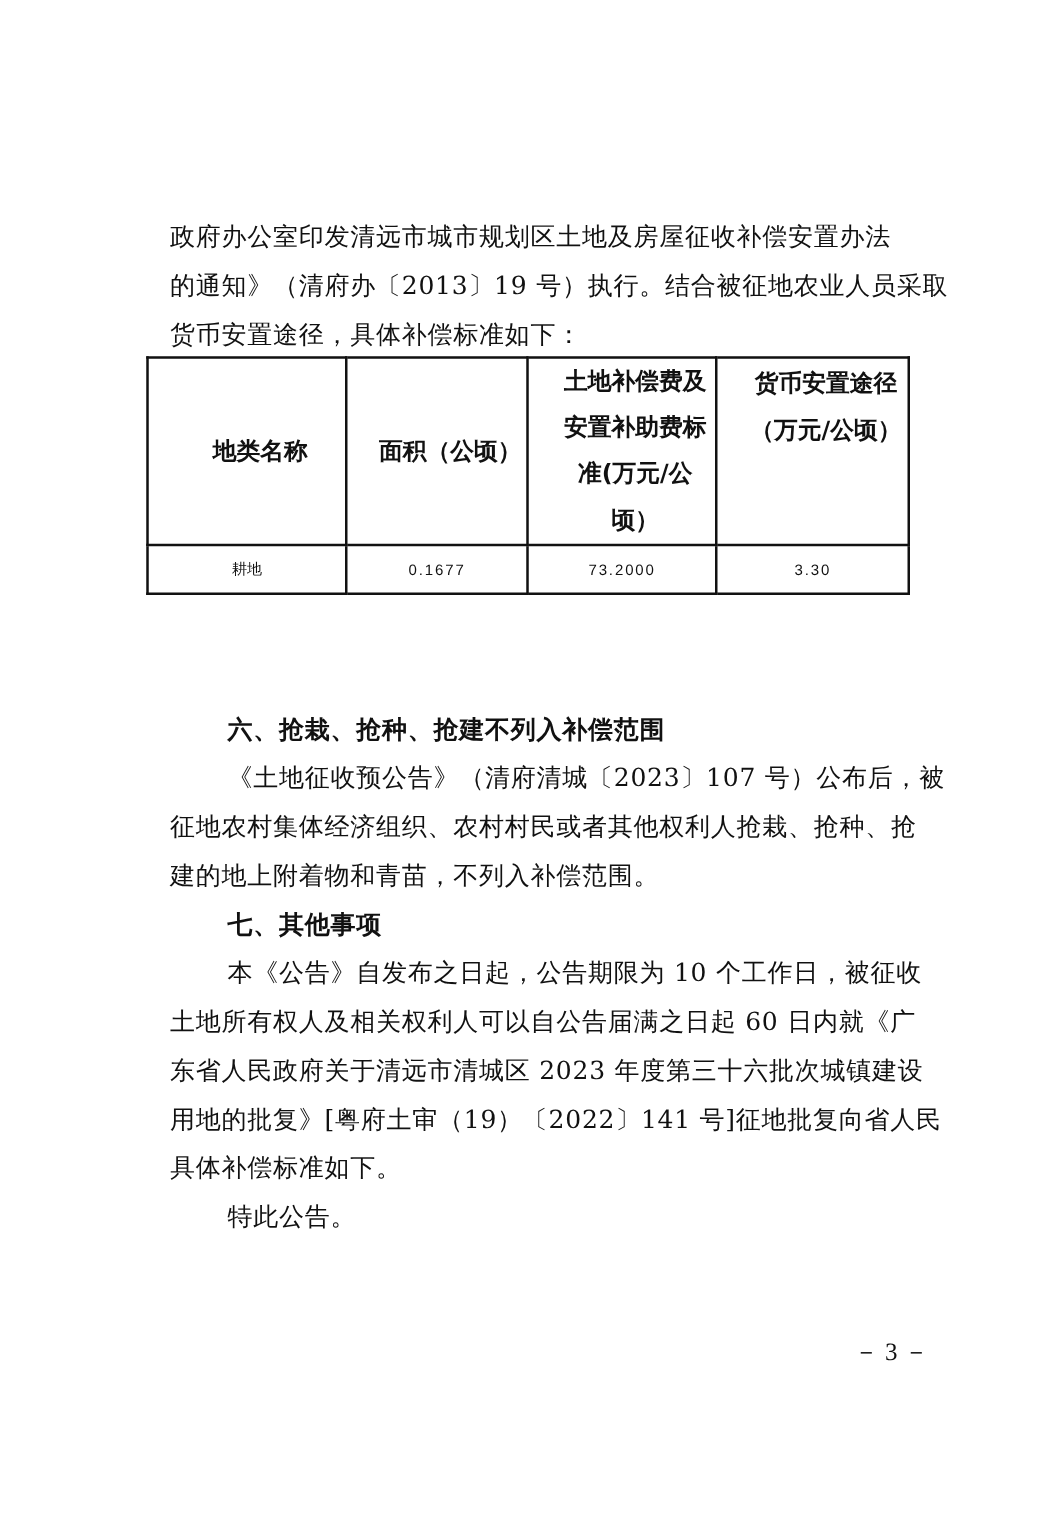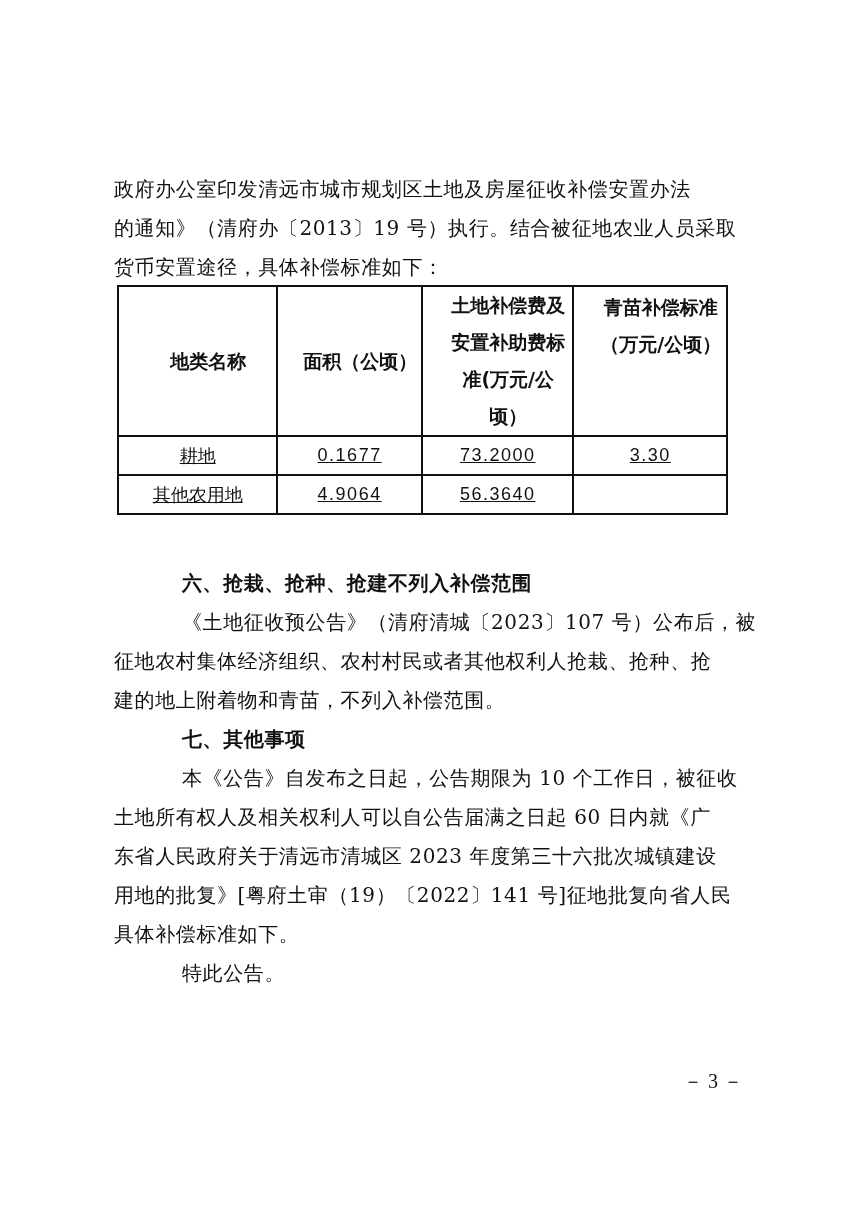--- a/index.html
+++ b/index.html
@@ -1,36 +1,36 @@
 <!DOCTYPE html>
 <html><head>
 <meta charset="utf-8">
 <style>
   html, body { margin: 0; padding: 0; }
   body {
     width: 850px; height: 1222px; background: #ffffff; position: relative; overflow: hidden;
     font-family: "DejaVu Serif", "Liberation Serif", serif; color: #111;
   }
   .line {
-    position: absolute; left: 114px; font-size: 20px; line-height: 22px; white-space: nowrap;
+    position: absolute; left: 136px; font-size: 20px; line-height: 22px; white-space: nowrap;
     letter-spacing: 0.6px;
   }
   .indent { left: 166px; margin-left: 16px; }
   .heading { font-family: "DejaVu Sans", "Liberation Sans", sans-serif; font-weight: bold; }
   table.comp {
     position: absolute; left: 117px; top: 285px; width: 611px;
     border-collapse: collapse; font-size: 19px;
   }
   table.comp td, table.comp th {
     border: 2px solid #111; text-align: center; padding: 0;
   }
   table.comp th {
     font-family: "DejaVu Sans", "Liberation Sans", sans-serif; font-weight: bold; line-height: 37px; padding-left: 21px;
   }
-  table.comp td { height: 37px; font-size: 18px; text-decoration: underline; }
+  table.comp td { height: 37px; font-size: 12px; }
   .num { font-family: "Liberation Sans", "DejaVu Sans", sans-serif; letter-spacing: 1.5px; }
   .pagenum {
     position: absolute; left: 683px; top: 1068px; font-size: 20px;
     font-family: "Liberation Serif", serif;
   }
 </style>
 </head>
 <body>
 
 <div>
@@ -49,35 +49,29 @@
     <tbody>
         <tr style="height:117px">
       <th>地类名称</th>
       <th>面积（公顷）</th>
       <th>
         <div>土地补偿费及</div>
         <div>安置补助费标</div>
         <div>准(万元/公顷）</div>
       </th>
       <th style="vertical-align:top;padding-top:2px">
-        <div>青苗补偿标准</div>
+        <div>货币安置途径</div>
         <div>（万元/公顷）</div>
       </th>
     </tr>
     <tr>
       <td>耕地</td>
       <td class="num">0.1677</td>
       <td class="num">73.2000</td>
       <td class="num">3.30</td>
-    </tr>
-    <tr>
-      <td>其他农用地</td>
-      <td class="num">4.9064</td>
-      <td class="num">56.3640</td>
-      <td class="num"></td>
     </tr>
   </tbody>
     </table>
 
   <div class="line indent heading" style="top:572px">六、抢栽、抢种、抢建不列入补偿范围</div>
   <div class="line indent" style="top:611px">《土地征收预公告》（清府清城〔2023〕107 号）公布后，被</div>
   <div class="line" style="top:650px">征地农村集体经济组织、农村村民或者其他权利人抢栽、抢种、抢</div>
   <div class="line" style="top:689px">建的地上附着物和青苗，不列入补偿范围。</div>
 
   <div class="line indent heading" style="top:728px">七、其他事项</div>

